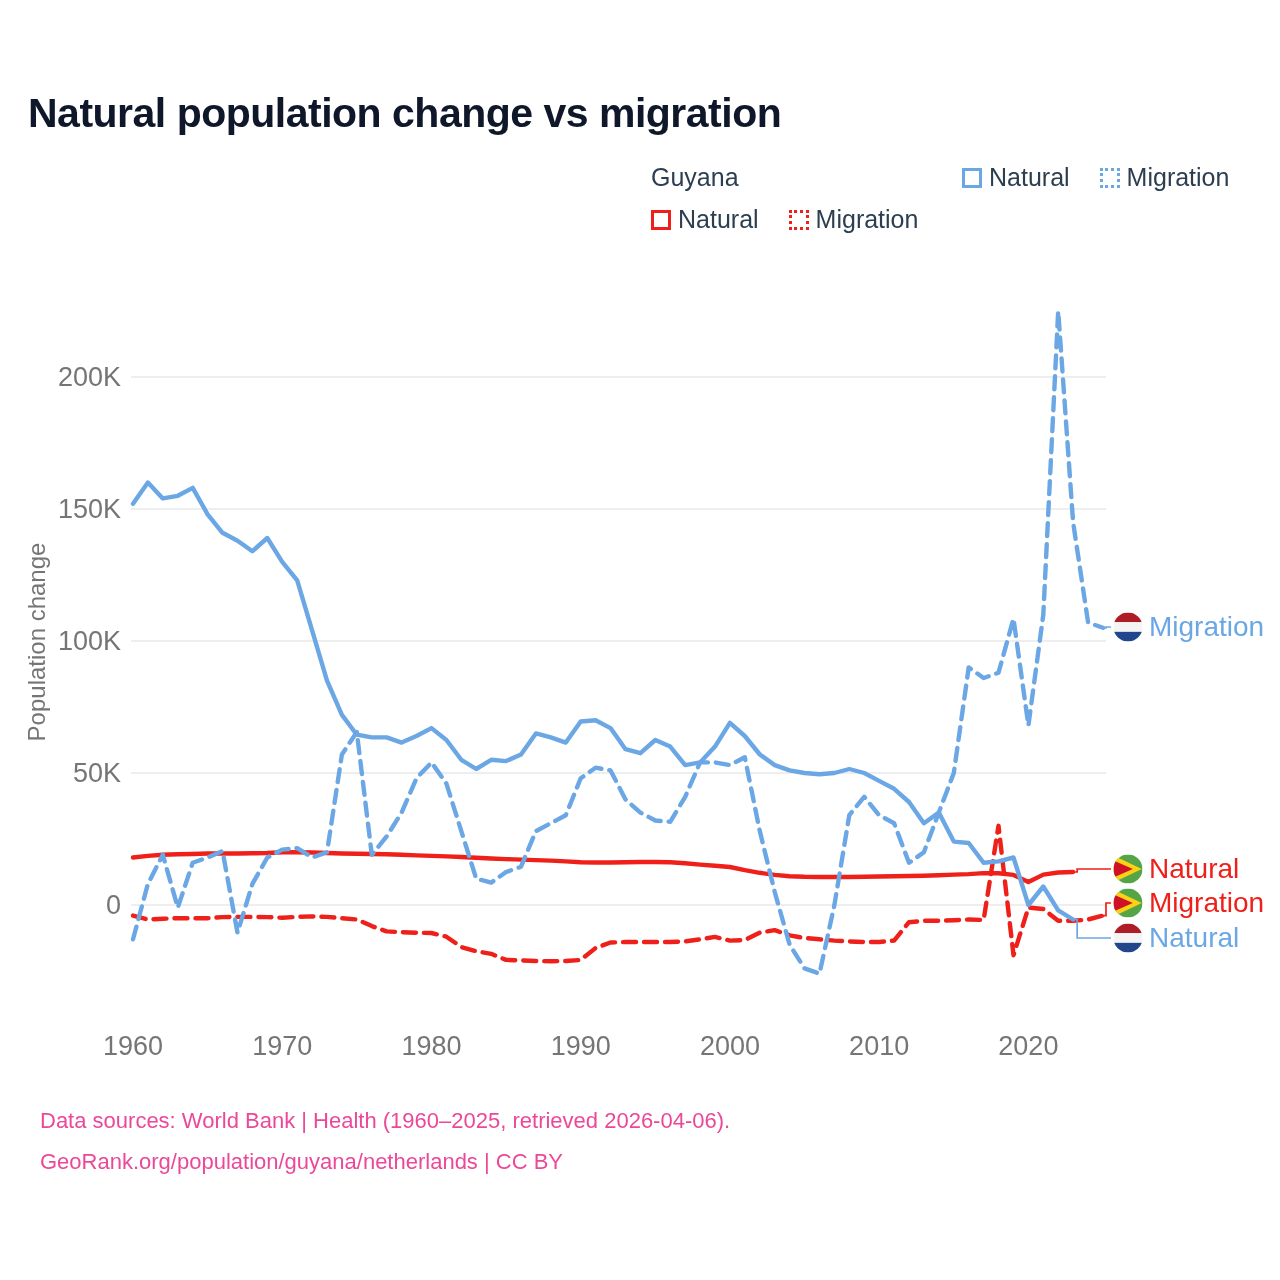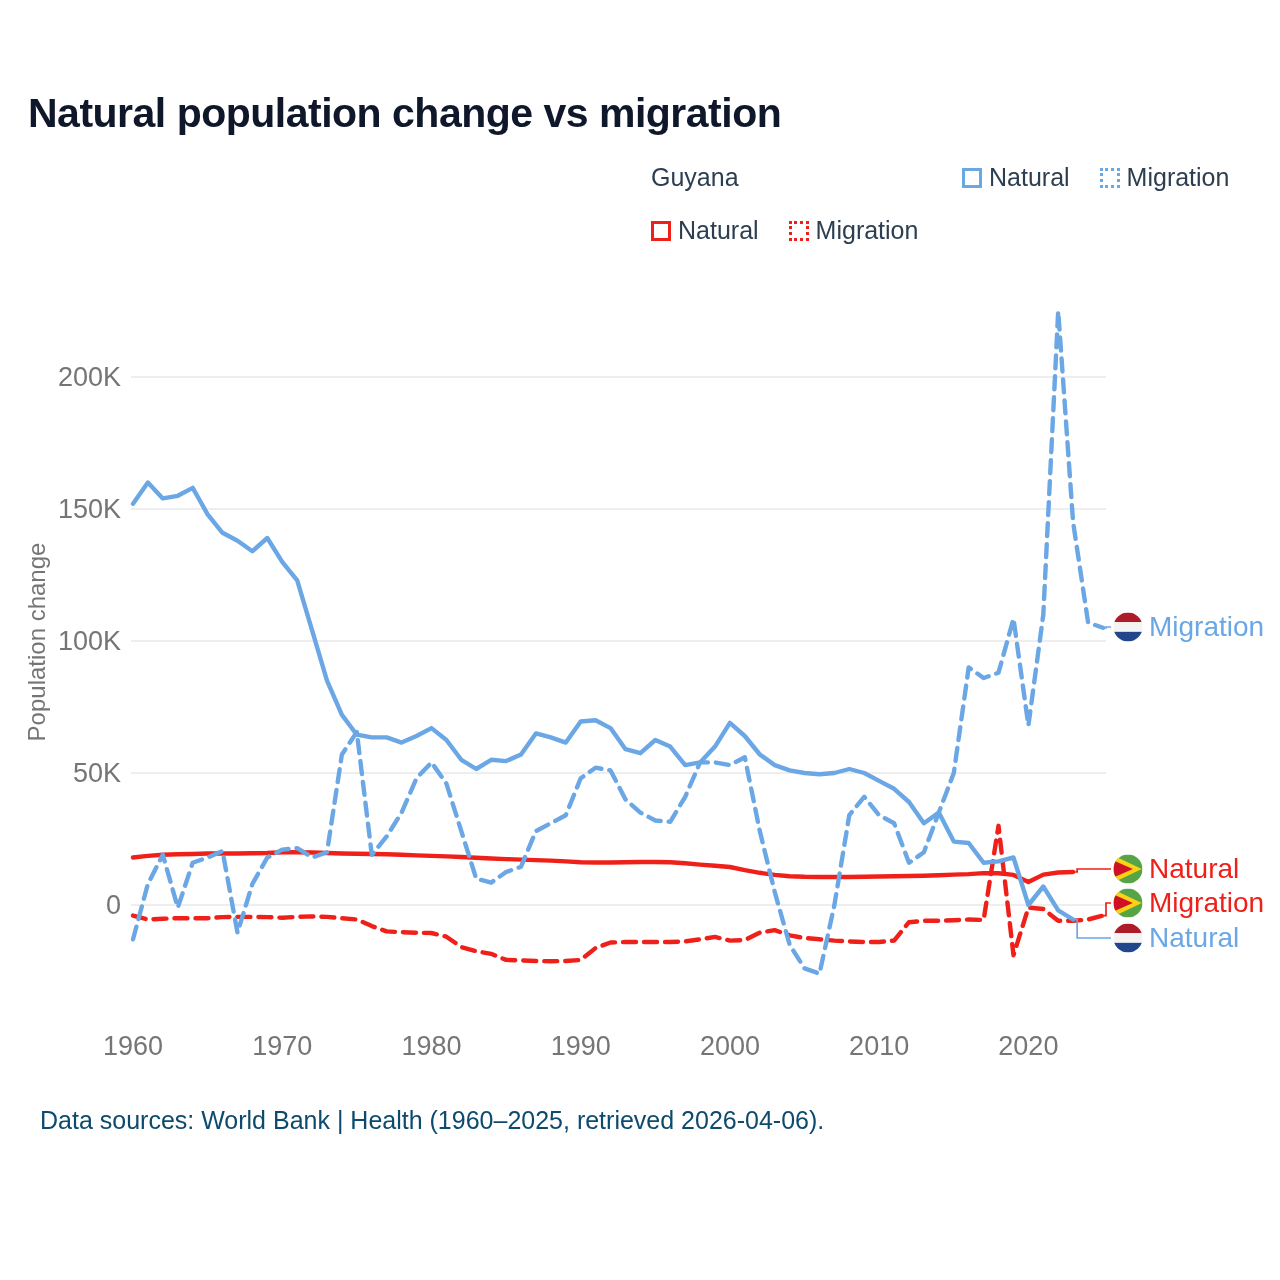--- a/index.html
+++ b/index.html
@@ -1,28 +1,28 @@
 <!DOCTYPE html>
 <html><head>
 <meta charset="utf-8">
 <style>
   html,body{margin:0;padding:0;background:#ffffff;}
   body{width:1280px;height:1280px;position:relative;font-family:"Liberation Sans",sans-serif;overflow:hidden;}
   .chart-title{position:absolute;left:28px;top:90px;font-size:41px;font-weight:700;color:#0f172a;letter-spacing:-0.5px;}
   .legend-group{position:absolute;}
-  .legend-header{font-size:25px;color:#2c3e50;margin-bottom:24px;}
+  .legend-header{font-size:25px;color:#2c3e50;margin-bottom:13px;}
   .legend-row{display:flex;align-items:center;gap:30px;}
   .legend-item{display:flex;align-items:center;gap:7px;}
   .legend-label{font-size:25px;color:#2c3e50;}
   .swatch{width:20px;height:20px;background:#fff;box-sizing:border-box;}
   .swatch.red-solid{border:3px solid #ee2019;}
   .swatch.red-dotted{border:3px dotted #ee2019;}
   .swatch.blue-solid{border:3px solid #6ba7e5;}
   .swatch.blue-dotted{border:3px dotted #6ba7e5;}
-  .footer{position:absolute;left:40px;top:1100px;font-size:25px;color:#0c4a6e;line-height:41px;}
+  .footer{position:absolute;left:40px;top:1100px;font-size:22px;color:#ec4899;line-height:41px;}
   svg text{font-family:"Liberation Sans",sans-serif;}
 </style>
 </head>
 <body>
 
 <div class="chart-title">Natural population change vs migration</div>
 
 <div class="legend-group" style="left:651px;top:163px;">
   <div class="legend-header">Guyana</div>
   <div class="legend-row">
@@ -112,13 +112,14 @@
     <g clip-path="url(#clip-nl-natural)">
       <rect x="1113.5" y="923.5" width="29" height="9.666666666666666" fill="#AE1C28"></rect>
       <rect x="1113.5" y="933.1666666666666" width="29" height="9.666666666666666" fill="#f4f4f4"></rect>
       <rect x="1113.5" y="942.8333333333334" width="29" height="9.666666666666666" fill="#21468B"></rect>
     </g>
     <text x="1149" y="947" fill="#6ba7e5" font-size="28">Natural</text>
   </svg>
 
 <div class="footer">
   <div>Data sources: World Bank | Health (1960–2025, retrieved 2026-04-06).</div>
+  <div>GeoRank.org/population/guyana/netherlands | CC BY</div>
 </div>
 
 </body></html>

